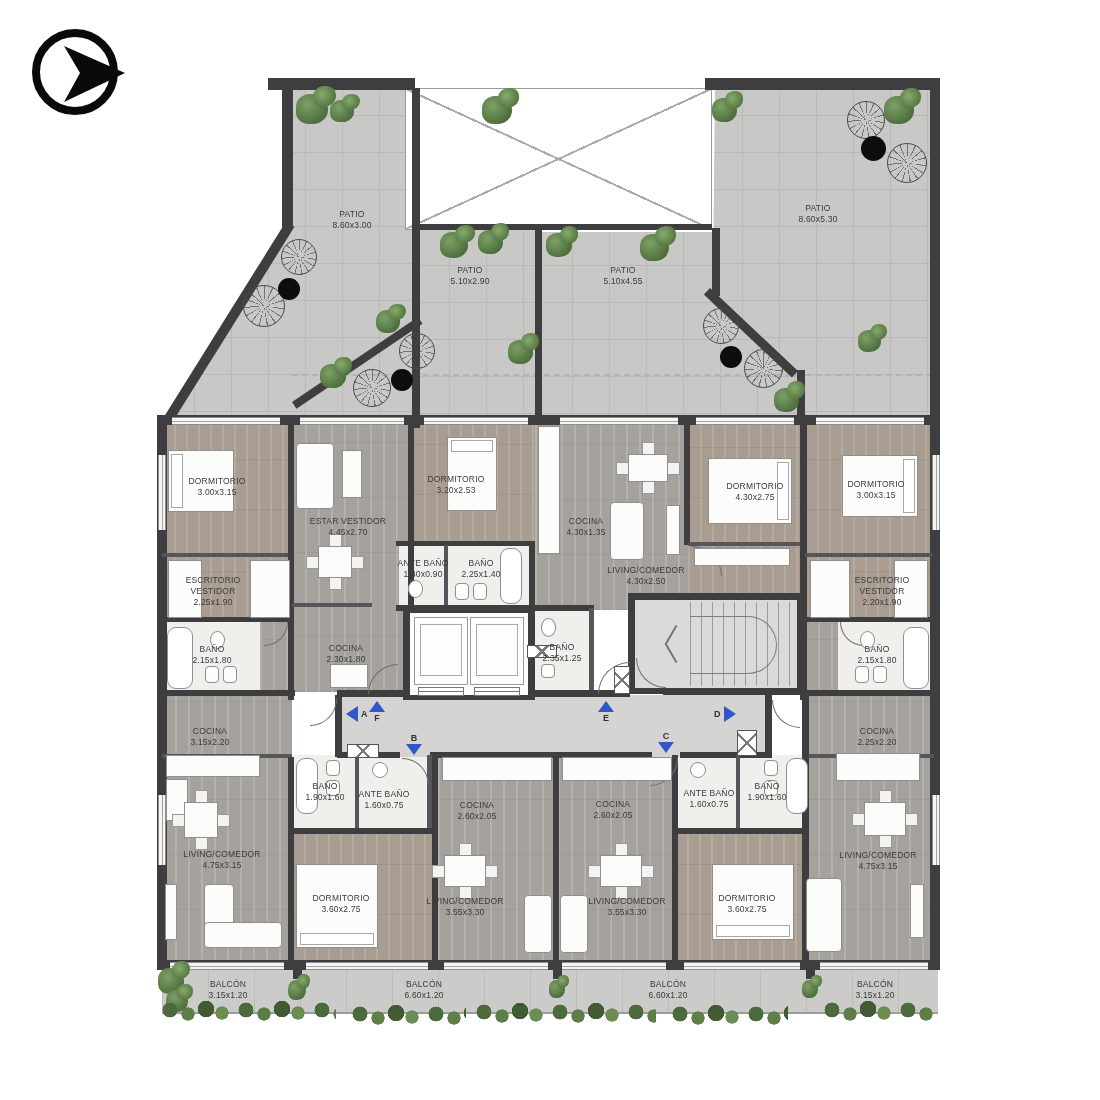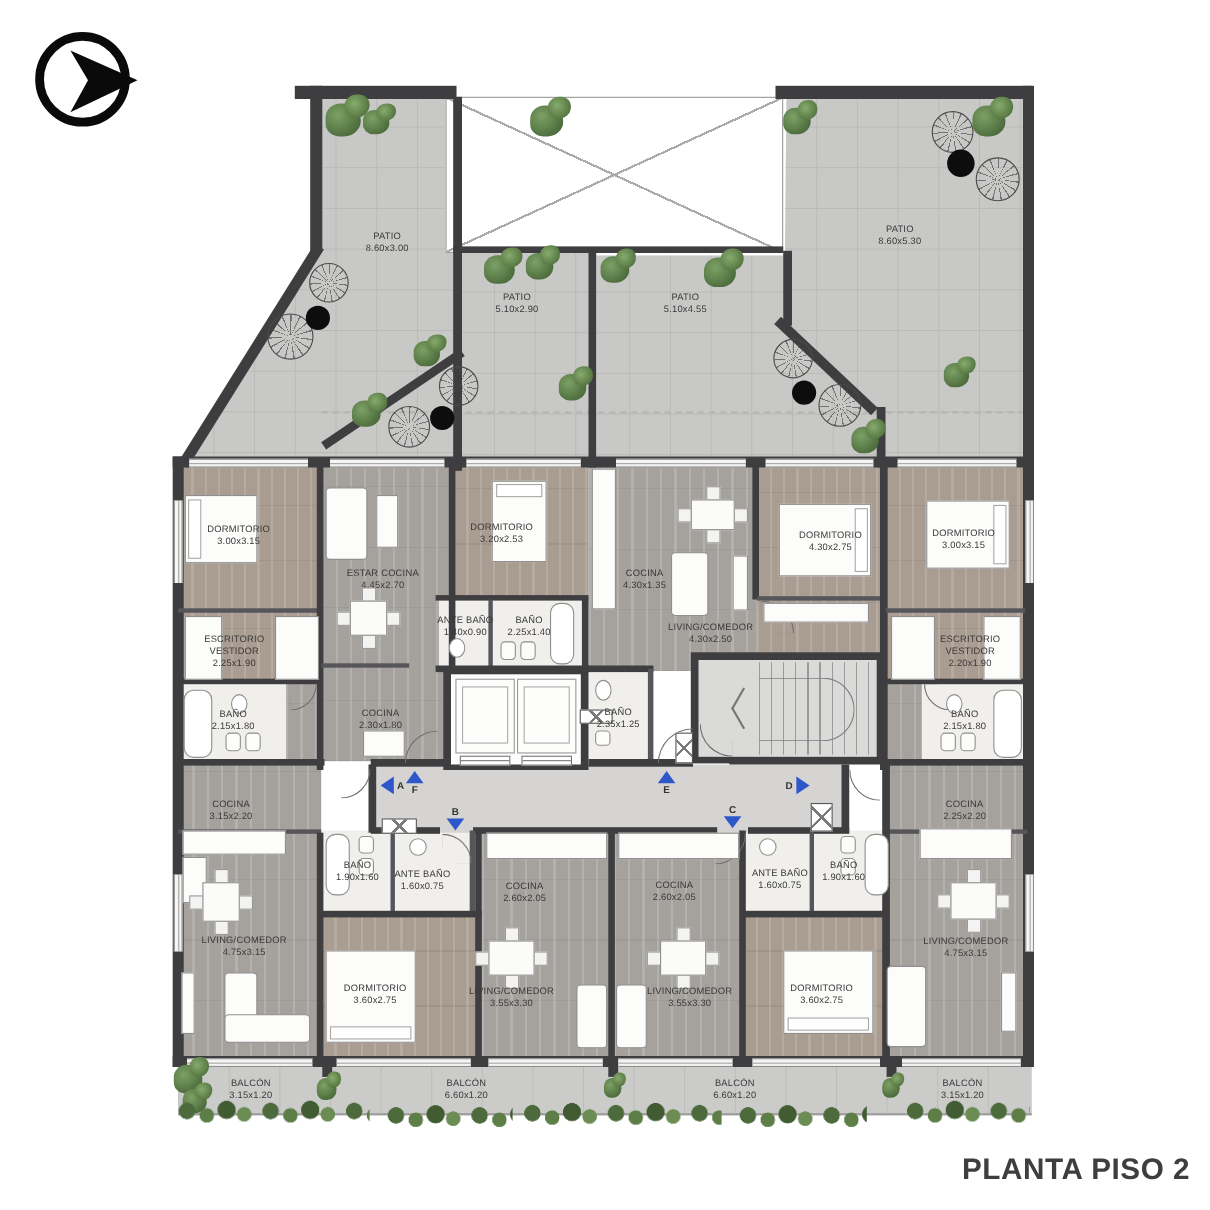--- a/index.html
+++ b/index.html
@@ -405,21 +405,21 @@
     </div>
   <div class="rl" style="left:212px;top:655px">
       <span class="nm">BAÑO</span>
       <span class="dm">2.15x1.80</span>
     </div>
   <div class="rl" style="left:210px;top:737px">
       <span class="nm">COCINA</span>
       <span class="dm">3.15x2.20</span>
     </div>
   <div class="rl" style="left:348px;top:527px">
-      <span class="nm">ESTAR COCINA</span>
+      <span class="nm">ESTAR VESTIDOR</span>
       <span class="dm">4.45x2.70</span>
     </div>
   <div class="rl" style="left:346px;top:654px">
       <span class="nm">COCINA</span>
       <span class="dm">2.30x1.80</span>
     </div>
   <div class="rl" style="left:456px;top:485px">
       <span class="nm">DORMITORIO</span>
       <span class="dm">3.20x2.53</span>
     </div>
@@ -546,14 +546,13 @@
     </div>
   <div class="marker col" style="left:658px;top:731px">
     <span>C</span>
     <span class="tri down"></span>
     </div>
   <div class="marker" style="left:714px;top:706px">
     <span>D</span>
     <span class="tri right"></span>
     </div>
 
-  <div id="title">PLANTA PISO 2</div>
 </div>
 
 </body></html>

